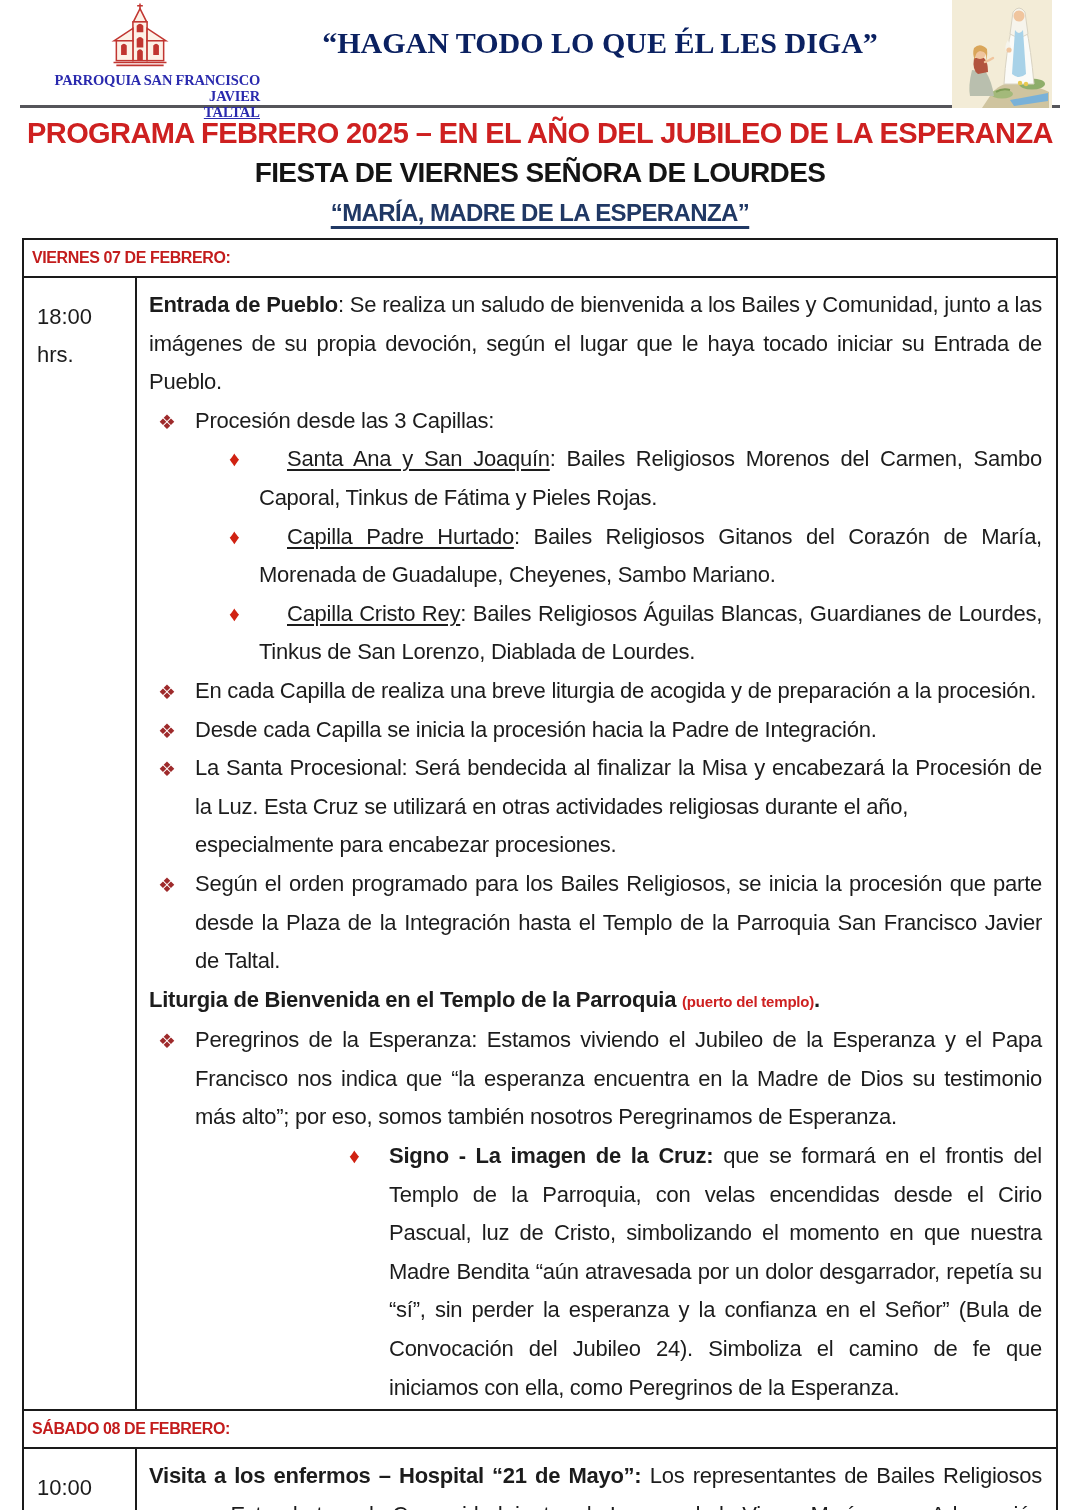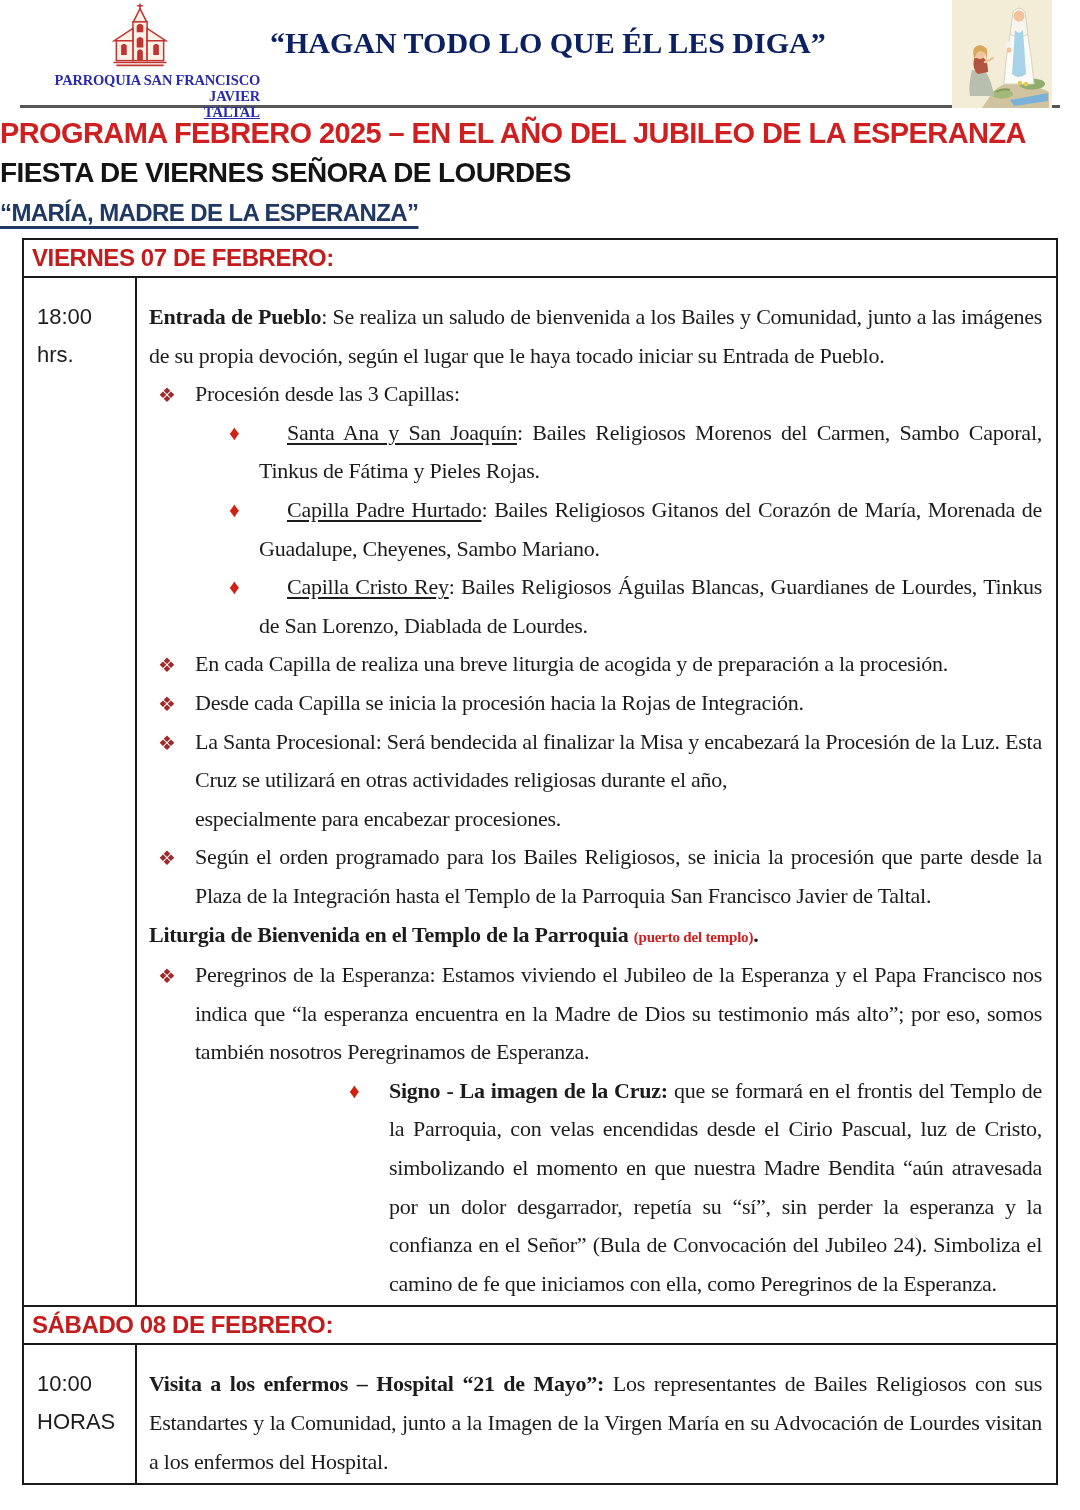--- a/index.html
+++ b/index.html
@@ -19,38 +19,38 @@
     font-family:"Liberation Sans",sans-serif;color:#1c1c1c;
   }
   
   .header{position:relative;height:108px;margin:0 20px;border-bottom:3px solid #55555a;}
   .logo-block{position:absolute;left:0;top:2px;width:240px;text-align:right;}
   .church-svg{display:block;margin:0 auto;}
   .parish-name{font-family:"Liberation Serif",serif;font-weight:bold;font-size:14.5px;
     color:var(--parish-blue);letter-spacing:-0.2px;line-height:16px;}
   .parish-city{font-family:"Liberation Serif",serif;font-weight:bold;font-size:14.5px;
     color:var(--parish-blue);text-decoration:underline;line-height:17px;}
-  .motto{position:absolute;left:250px;right:130px;top:26px;text-align:left;
+  .motto{position:absolute;left:250px;right:130px;top:26px;text-align:center;
     font-family:"Liberation Serif",serif;font-weight:bold;font-size:30px;color:var(--motto-navy);}
   .lourdes-img{position:absolute;right:8px;top:0;}
   
-  .titles{padding-top:5px;}
+  .titles{padding-top:5px;text-align:center;}
   .title-red{font-size:29px;font-weight:800;letter-spacing:-0.6px;line-height:40px;color:var(--title-red);}
   .title-black{font-size:28px;font-weight:800;letter-spacing:-0.6px;line-height:40px;color:#141414;}
   .title-navy{font-size:24px;font-weight:800;letter-spacing:-0.6px;line-height:40px;color:var(--navy);
     text-decoration:underline;text-decoration-thickness:3px;text-underline-offset:5px;}
   
   table.schedule{border-collapse:collapse;margin:5px 22px 0 22px;width:1036px;
     border:2.5px solid var(--border-dark);table-layout:fixed;}
   table.schedule td{border:2px solid var(--border-dark);vertical-align:top;}
-  td.day-header{font-size:24px;font-weight:800;letter-spacing:-0.4px;color:var(--day-red);
+  td.day-header{font-size:16px;font-weight:800;letter-spacing:-0.4px;color:var(--day-red);
     padding:3px 12px 4px 8px;line-height:29px;}
   td.time-cell{font-size:22px;line-height:38px;padding:20px 4px 0 13px;color:#1c1c1c;}
   td.content-cell{font-size:22px;letter-spacing:-0.25px;line-height:38.6px;
-    padding:20px 14px 2px 12px;color:#1c1c1c;font-family:Liberation Serif, serif;}
+    padding:8px 14px 2px 12px;color:#1c1c1c;}
   .blk{position:relative;text-align:justify;}
   .blk .marker{position:absolute;font-style:normal;}
   .b1{padding-left:46px;}
   .b1 .marker{left:9px;top:1px;font-size:20px;color:var(--bullet-dark-red);}
   .b2{padding-left:110px;}
   .b2 .marker{left:80px;top:0;font-size:21px;color:var(--diamond-red);}
   .b3{padding-left:240px;}
   .b3 .marker{left:200px;top:0;font-size:21px;color:var(--diamond-red);}
   .seg-b{font-weight:700;}
   .seg-u{text-decoration:underline;text-underline-offset:3px;margin-left:28px;}
@@ -135,21 +135,21 @@
           <div>18:00</div>
           <div>hrs.</div>
         </td>
         <td class="content-cell">
           <div class="blk para"><span class="seg-b">Entrada de Pueblo</span><span class="seg-t">: Se realiza un saludo de bienvenida a los Bailes y Comunidad, junto a las imágenes de su propia devoción, según el lugar que le haya tocado iniciar su Entrada de Pueblo.</span></div>
           <div class="blk b1"><span class="marker">❖</span><span class="seg-t">Procesión desde las 3 Capillas:</span></div>
           <div class="blk b2"><span class="marker">♦</span><span class="seg-u">Santa Ana y San Joaquín</span><span class="seg-t">: Bailes Religiosos Morenos del Carmen, Sambo Caporal, Tinkus de Fátima y Pieles Rojas.</span></div>
           <div class="blk b2"><span class="marker">♦</span><span class="seg-u">Capilla Padre Hurtado</span><span class="seg-t">: Bailes Religiosos Gitanos del Corazón de María, Morenada de Guadalupe, Cheyenes, Sambo Mariano.</span></div>
           <div class="blk b2"><span class="marker">♦</span><span class="seg-u">Capilla Cristo Rey</span><span class="seg-t">: Bailes Religiosos Águilas Blancas, Guardianes de Lourdes, Tinkus de San Lorenzo, Diablada de Lourdes.</span></div>
           <div class="blk b1"><span class="marker">❖</span><span class="seg-t">En cada Capilla de realiza una breve liturgia de acogida y de preparación a la procesión.</span></div>
-          <div class="blk b1"><span class="marker">❖</span><span class="seg-t">Desde cada Capilla se inicia la procesión hacia la Rojas de Integración.</span></div>
+          <div class="blk b1"><span class="marker">❖</span><span class="seg-t">Desde cada Capilla se inicia la procesión hacia la Padre de Integración.</span></div>
           <div class="blk b1"><span class="marker">❖</span><span class="seg-t">La Santa Procesional: Será bendecida al finalizar la Misa y encabezará la Procesión de la Luz. Esta Cruz se utilizará en otras actividades religiosas durante el año,</span><br><span class="seg-t">especialmente para encabezar procesiones.</span></div>
           <div class="blk b1"><span class="marker">❖</span><span class="seg-t">Según el orden programado para los Bailes Religiosos, se inicia la procesión que parte desde la Plaza de la Integración hasta el Templo de la Parroquia San Francisco Javier de Taltal.</span></div>
           <div class="blk para"><span class="seg-b">Liturgia de Bienvenida en el Templo de la Parroquia </span><span class="seg-rb">(puerto del templo)</span><span class="seg-b">.</span></div>
           <div class="blk b1"><span class="marker">❖</span><span class="seg-t">Peregrinos de la Esperanza: Estamos viviendo el Jubileo de la Esperanza y el Papa Francisco nos indica que “la esperanza encuentra en la Madre de Dios su testimonio más alto”; por eso, somos también nosotros Peregrinamos de Esperanza.</span></div>
           <div class="blk b3"><span class="marker">♦</span><span class="seg-b">Signo - La imagen de la Cruz:</span><span class="seg-t"> que se formará en el frontis del Templo de la Parroquia, con velas encendidas desde el Cirio Pascual, luz de Cristo, simbolizando el momento en que nuestra Madre Bendita “aún atravesada por un dolor desgarrador, repetía su “sí”, sin perder la esperanza y la confianza en el Señor” (Bula de Convocación del Jubileo 24). Simboliza el camino de fe que iniciamos con ella, como Peregrinos de la Esperanza.</span></div>
         </td>
       </tr>
       <tr>
         <td colspan="2" class="day-header">SÁBADO 08 DE FEBRERO:</td>
       </tr>

